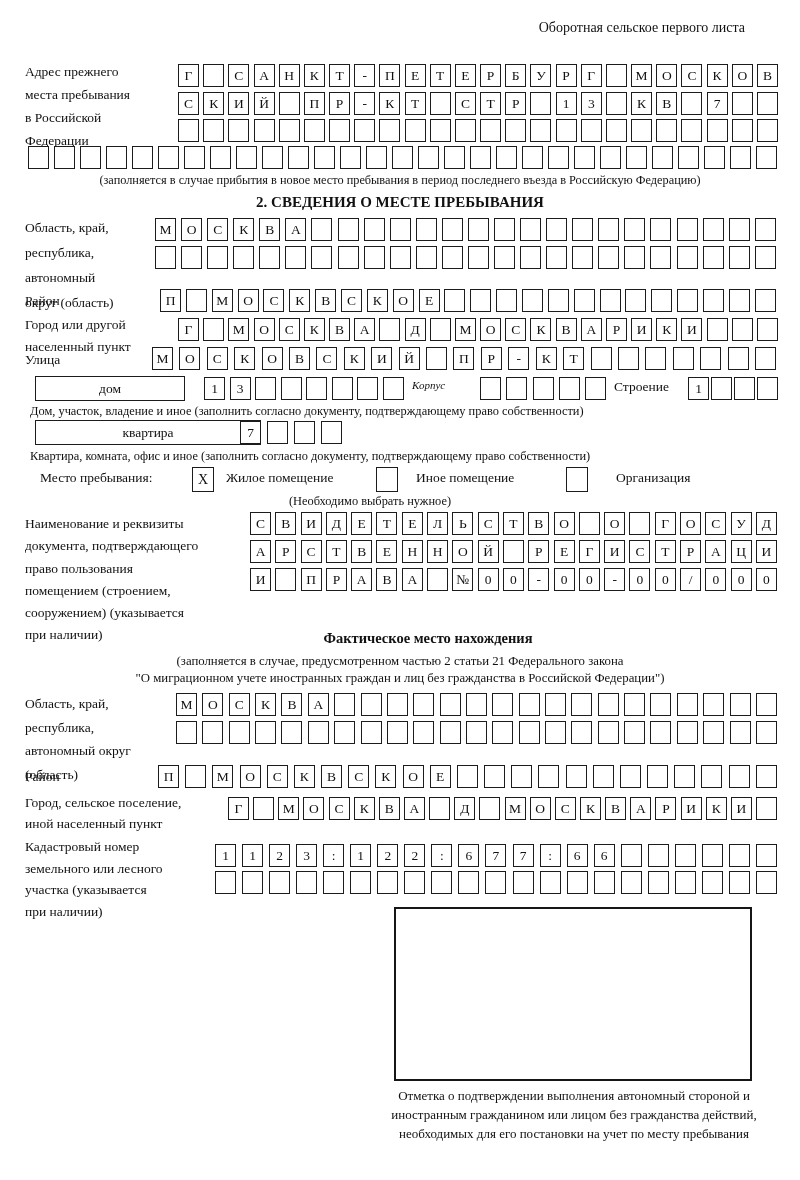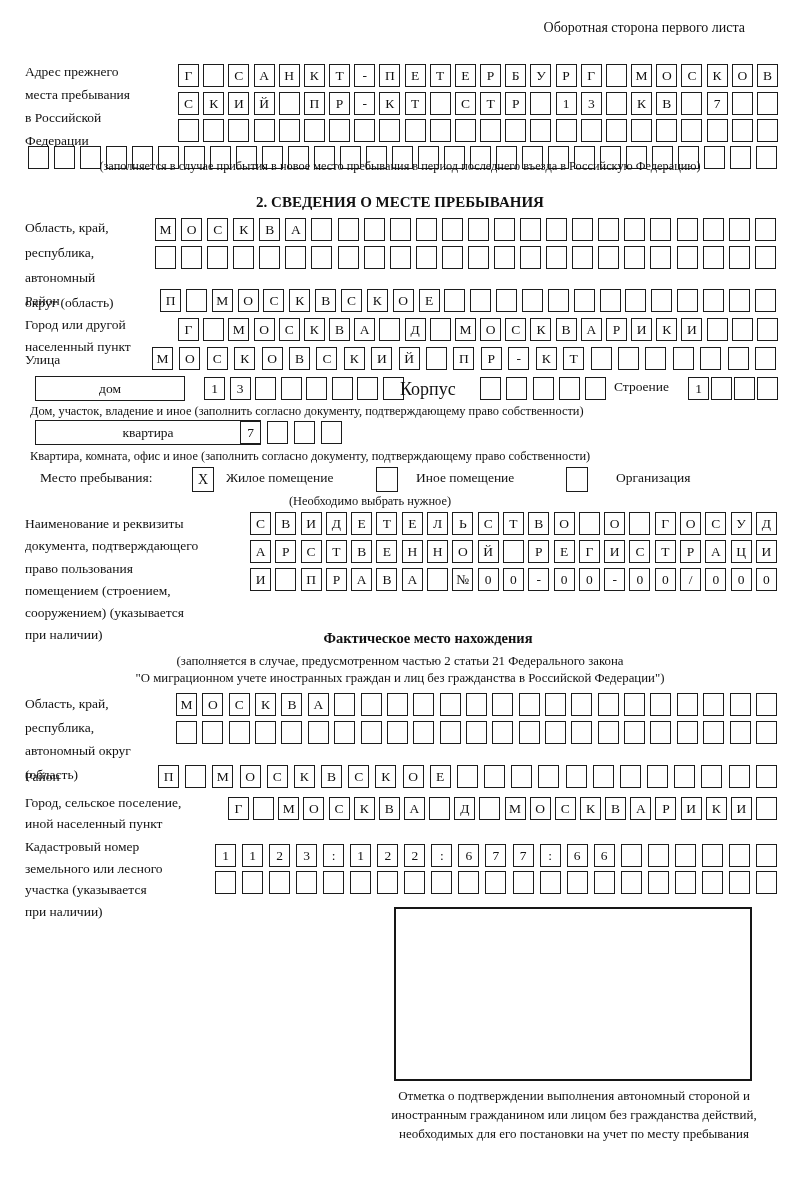--- a/index.html
+++ b/index.html
@@ -26,21 +26,21 @@
     display:flex;align-items:center;justify-content:center;font-size:14px;
   }
   .caption{font-size:12.4px;}
   .center{text-align:center;}
   .bold{font-weight:bold;}
   .stamp-box{box-sizing:border-box;border:2px solid #161616;background:#fff;}
 </style>
 </head>
 <body>
 
-<div class="abs" style="top:20px;right:55px;font-size:14px;">Оборотная сторона первого листа</div>
+<div class="abs" style="top:20px;right:55px;font-size:14px;">Оборотная сельское первого листа</div>
 
 <div class="abs field-label" style="left:25px;top:60px;width:150px;">Адрес прежнего
 места пребывания
 в Российской
 Федерации</div>
 <div class="abs cell-row" style="left:178px;top:64px;width:600px;">
     <div class="cell">Г</div>
     <div class="cell"></div>
     <div class="cell">С</div>
     <div class="cell">А</div>
@@ -141,21 +141,21 @@
     <div class="cell"></div>
     <div class="cell"></div>
     <div class="cell"></div>
     <div class="cell"></div>
     <div class="cell"></div>
     <div class="cell"></div>
     <div class="cell"></div>
     <div class="cell"></div>
     <div class="cell"></div>
   </div>
-<div class="abs center" style="left:0;top:159px;width:800px;font-size:12.3px;">(заполняется в случае прибытия в новое место пребывания в период последнего въезда в Российскую Федерацию)</div>
+<div class="abs center" style="left:0;top:173px;width:800px;font-size:12.3px;">(заполняется в случае прибытия в новое место пребывания в период последнего въезда в Российскую Федерацию)</div>
 
 <div class="abs center bold" style="left:0;top:194px;width:800px;font-size:15px;">2. СВЕДЕНИЯ О МЕСТЕ ПРЕБЫВАНИЯ</div>
 
 <div class="abs field-label" style="left:25px;top:215px;width:125px;line-height:25px;">Область, край,
 республика,
 автономный
 округ (область)</div>
 <div class="abs cell-row" style="left:155px;top:218px;width:621px;">
     <div class="cell">М</div>
     <div class="cell">О</div>
@@ -297,21 +297,21 @@
 <div class="abs cell-row" style="left:204px;top:377px;width:200px;">
     <div class="cell">1</div>
     <div class="cell">3</div>
     <div class="cell"></div>
     <div class="cell"></div>
     <div class="cell"></div>
     <div class="cell"></div>
     <div class="cell"></div>
     <div class="cell"></div>
   </div>
-<div class="abs" style="left:400px;top:379px;font-size:18px;">Корпус</div>
+<div class="abs" style="left:412px;top:379px;font-size:11px;font-style:italic;">Корпус</div>
 <div class="abs cell-row" style="left:480px;top:377px;width:126px;">
     <div class="cell"></div>
     <div class="cell"></div>
     <div class="cell"></div>
     <div class="cell"></div>
     <div class="cell"></div>
   </div>
 <div class="abs" style="left:614px;top:379px;font-size:13.5px;">Строение</div>
 <div class="abs cell-row" style="left:688px;top:377px;width:90px;">
     <div class="cell">1</div>

